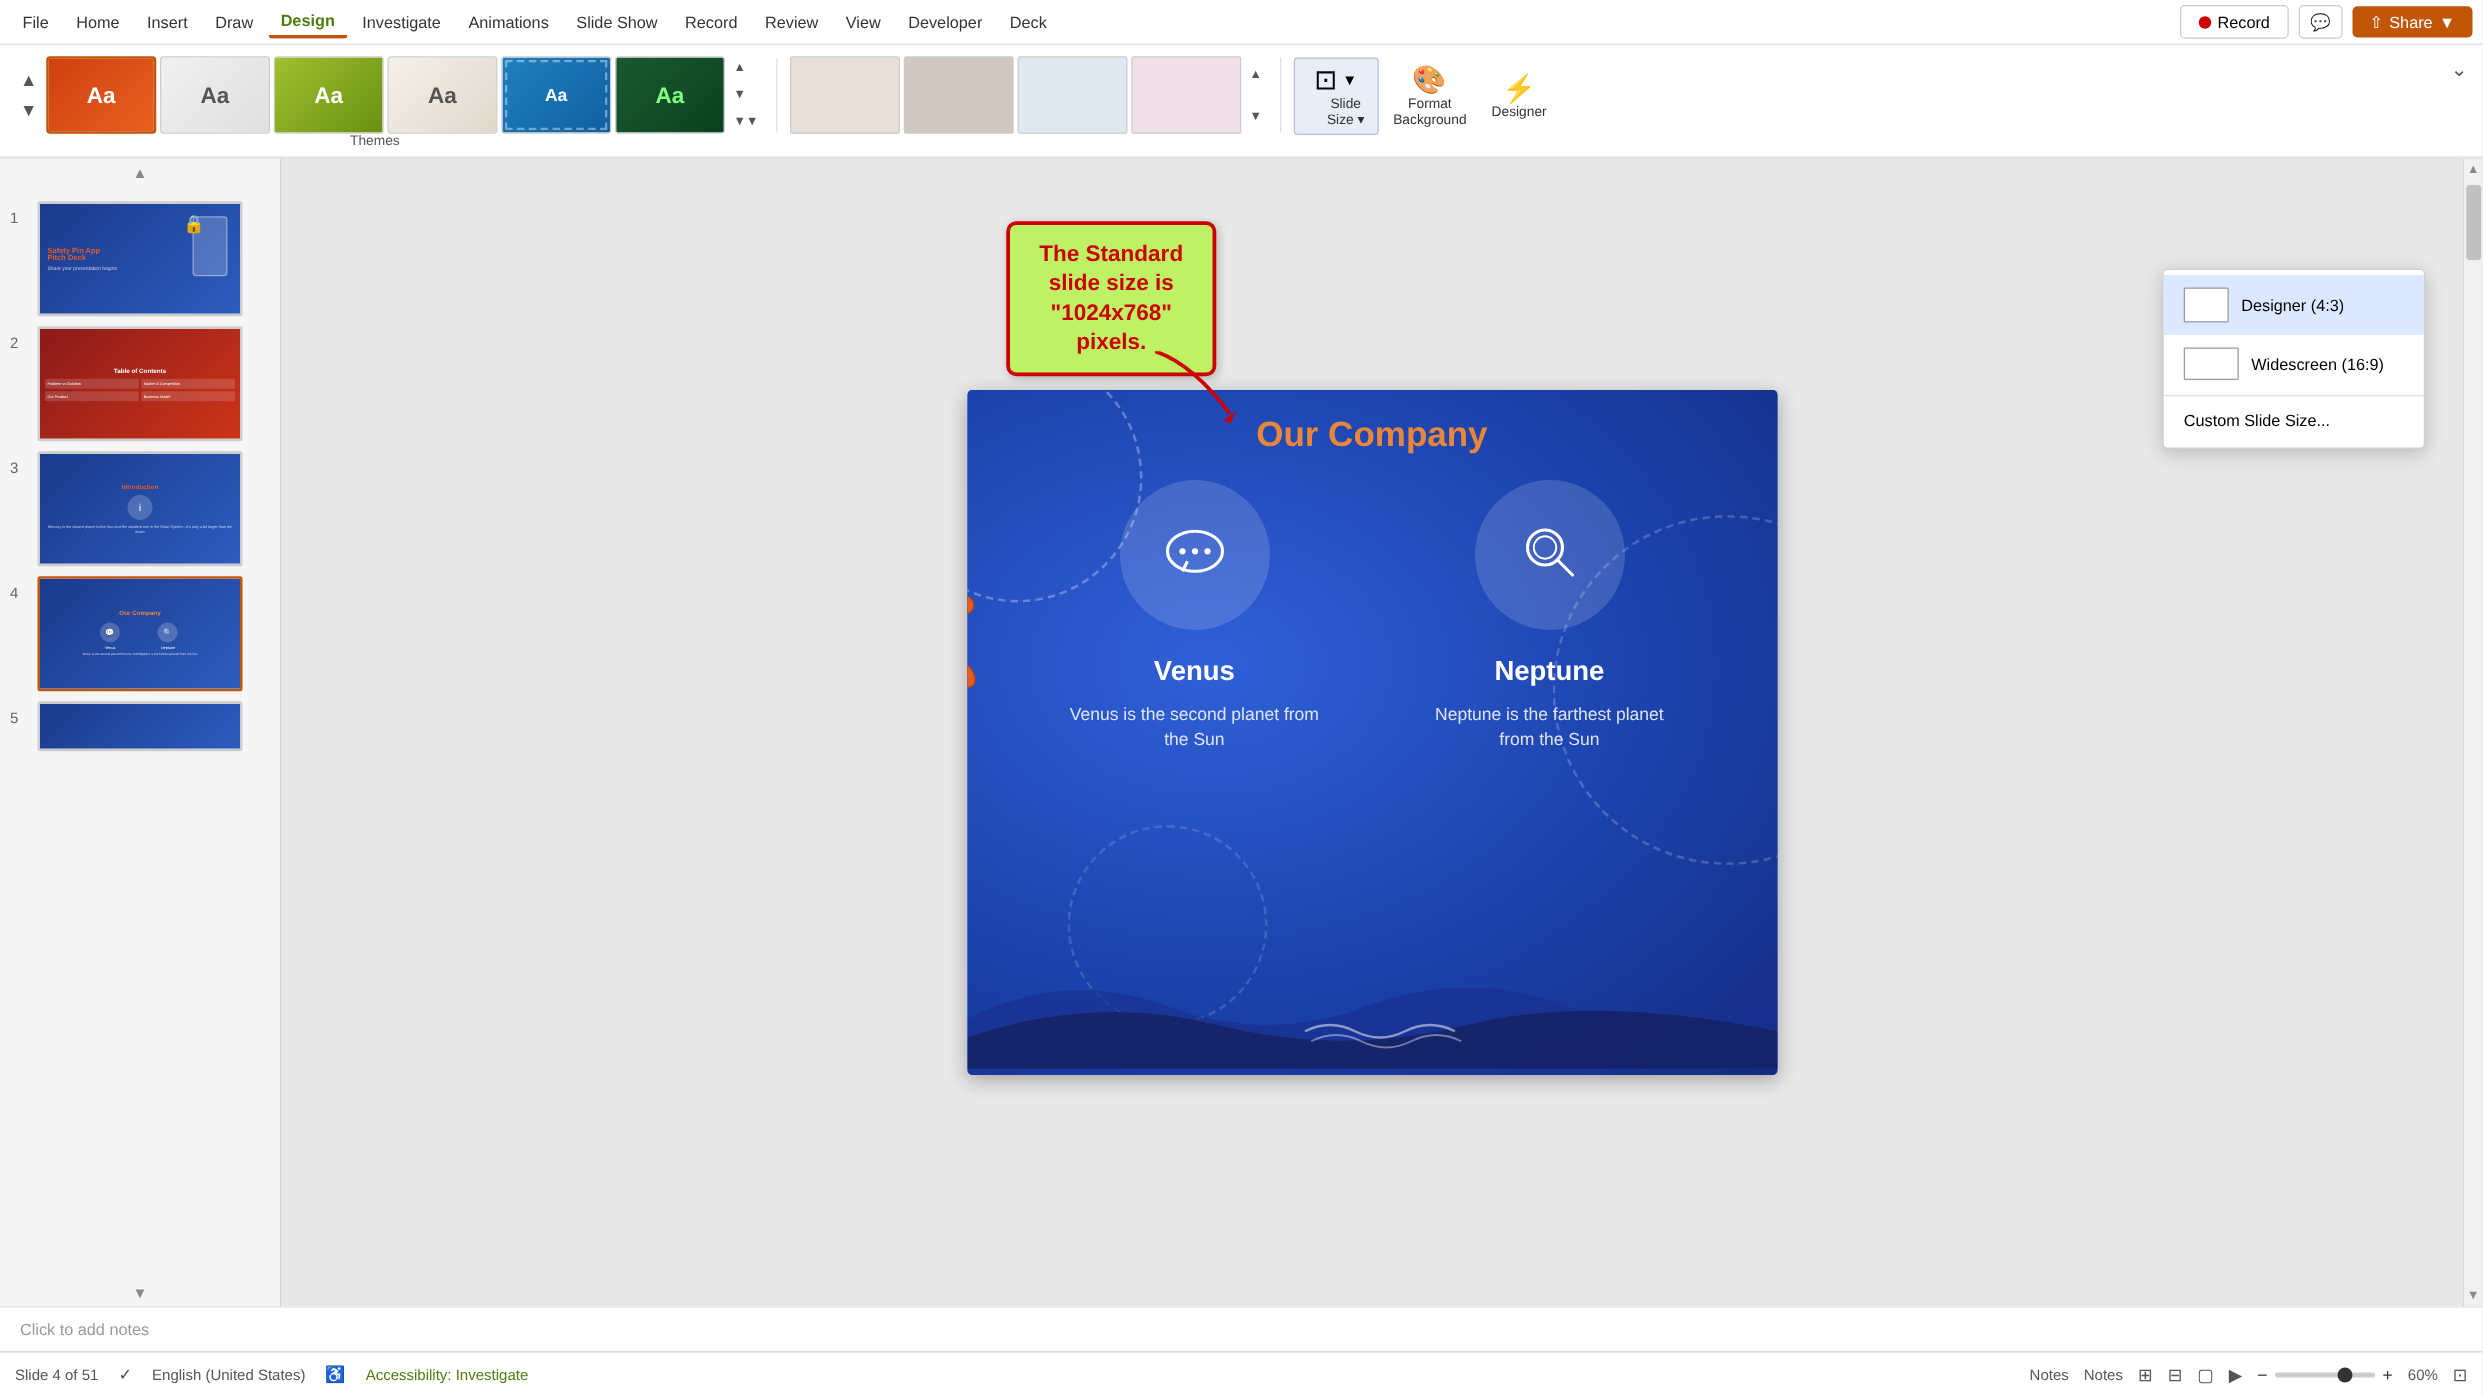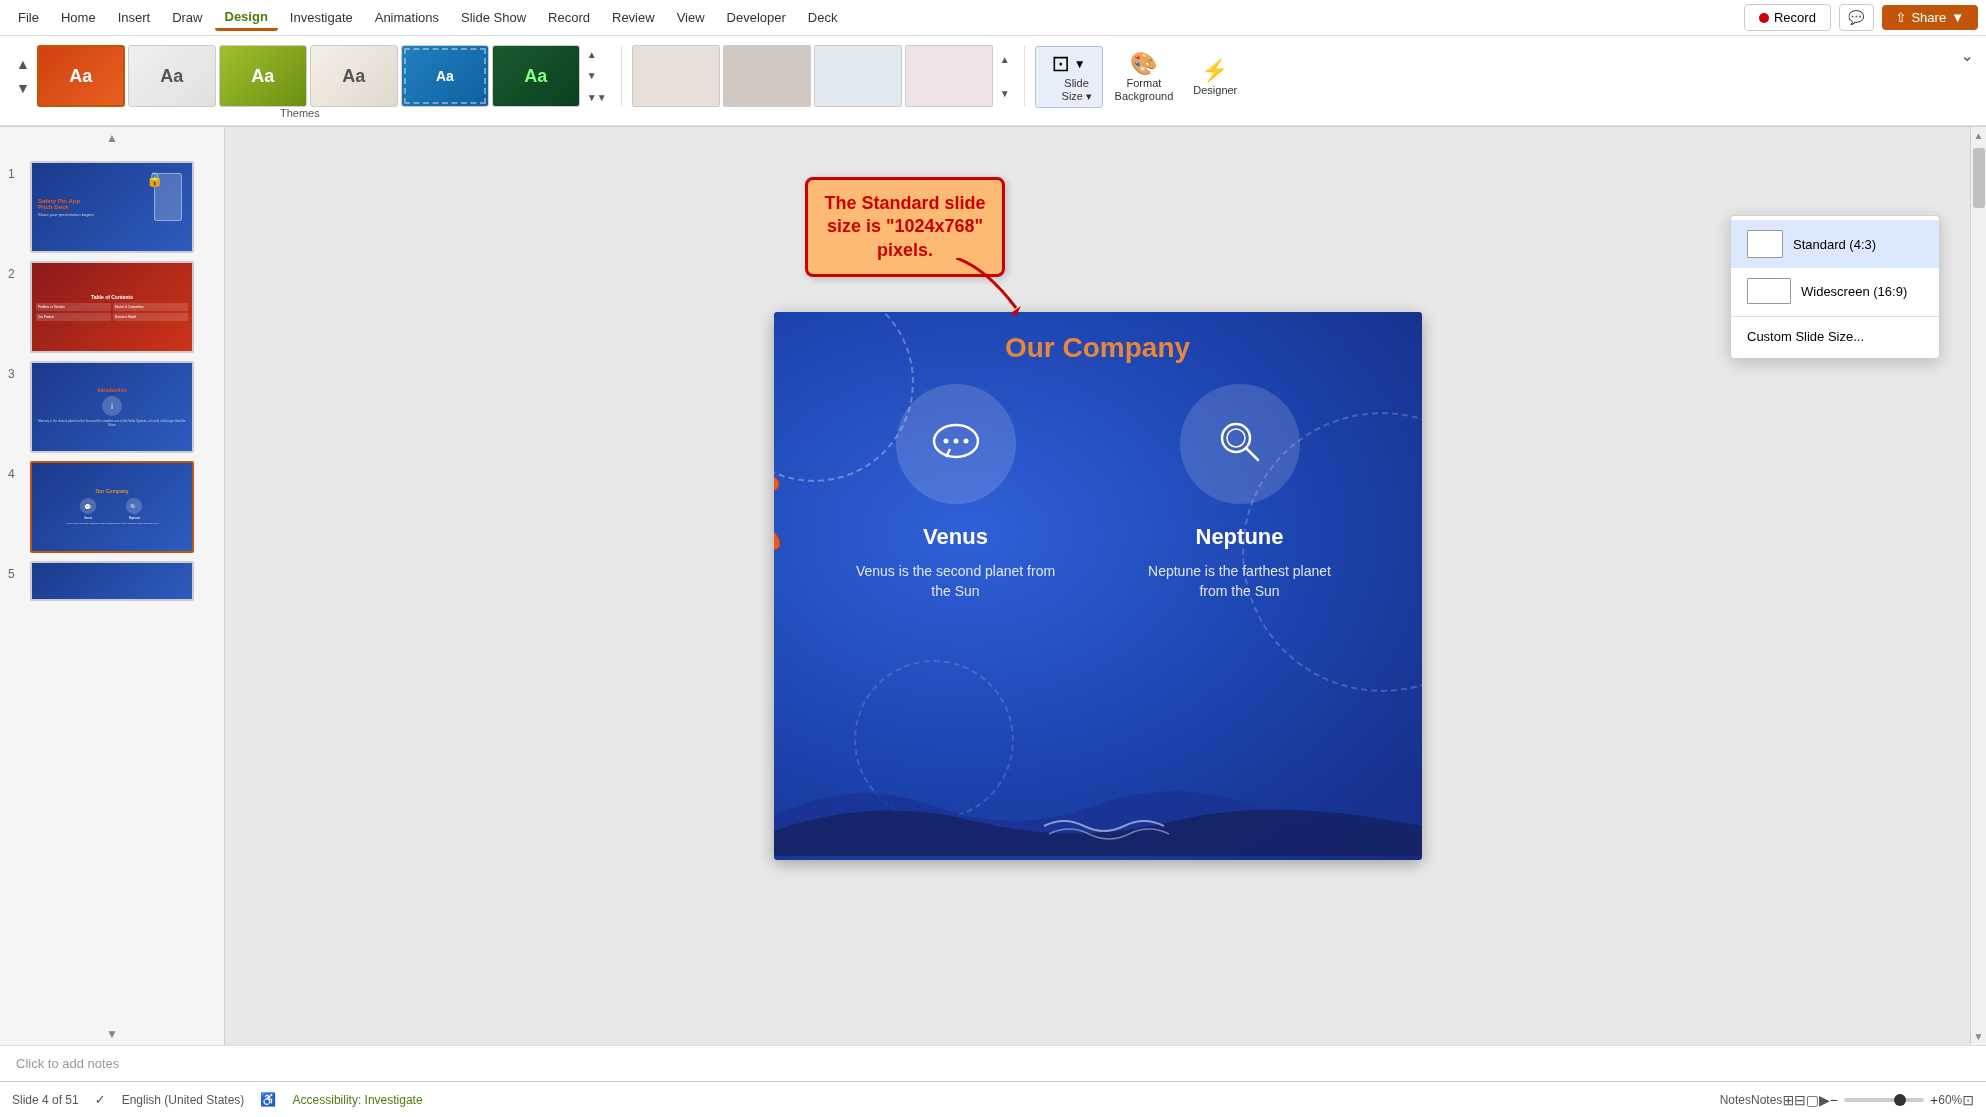--- a/index.html
+++ b/index.html
@@ -48,21 +48,21 @@
     .canvas-area { flex: 1; display: flex; align-items: center; justify-content: center; background: #e8e8e8; position: relative; overflow: hidden; }
 
     
     .slide-canvas { width: 648px; height: 560px; position: relative; background: #2d4fbd; border-radius: 4px; box-shadow: 0 4px 16px rgba(0,0,0,0.3); overflow: hidden; }
 
     
     .right-panel { width: 18px; background: #fff; border-left: 1px solid #d0d0d0; display: flex; flex-direction: column; align-items: center; }
 
     
     .status-bar { height: 36px; background: #fff; border-top: 1px solid #d0d0d0; display: flex; align-items: center; padding: 0 12px; gap: 16px; font-size: 12px; color: #555; flex-shrink: 0; }
-    .status-right { margin-left: auto; display: flex; align-items: center; }
+    .status-right { margin-left: auto; display: flex; align-items: center; gap: 12px; }
 
     
     .slide-size-dropdown { position: absolute; top: 155px; right: 10px; background: #fff; border: 1px solid #d0d0d0; border-radius: 4px; box-shadow: 0 4px 16px rgba(0,0,0,0.2); z-index: 100; width: 200px; padding: 4px 0; }
     .dropdown-item { padding: 10px 16px; font-size: 13px; cursor: pointer; display: flex; align-items: center; gap: 10px; }
     .dropdown-item.highlighted { background: #e8f0fe; }
     .dropdown-custom { padding: 10px 16px; font-size: 13px; cursor: pointer; text-align: center; }
 
     
     .annotation-box { position: absolute; top: 48px; left: 580px; background: #fff; border: 3px solid #cc0000; border-radius: 8px; padding: 12px 16px; width: 220px; text-align: center; box-shadow: 2px 2px 8px rgba(0,0,0,0.15); z-index: 200; }
     .annotation-text { font-size: 22px; font-weight: 700; color: #cc0000; line-height: 1.3; }
@@ -397,35 +397,35 @@
           <svg width="20" height="80" viewBox="0 0 20 80">
             <ellipse cx="10" cy="12" rx="7" ry="7" fill="#e85a20" stroke="#c04010" stroke-width="1"></ellipse>
             <rect x="8.5" y="18" width="3" height="40" rx="1.5" fill="#e85a20"></rect>
             <path d="M 10 58 Q 2 65 2 72 Q 2 78 10 78 Q 18 78 18 72 Q 18 65 10 58" fill="#e85a20" stroke="#c04010" stroke-width="1"></path>
           </svg>
         </div>
 
       </div>
     </div>
 
-    <div class="annotation-box" style="top:50px;right:280px;position:absolute;z-index:200;background:#fdba74;border:3px solid #cc0000;border-radius:8px;padding:12px 16px;width:200px;box-shadow:2px 2px 8px rgba(0,0,0,0.2);">
+    <div class="annotation-box" style="top:50px;right:280px;position:absolute;z-index:200;background:#bef264;border:3px solid #cc0000;border-radius:8px;padding:12px 16px;width:168px;box-shadow:2px 2px 8px rgba(0,0,0,0.2);">
       <div class="annotation-text" style="font-size:18px;font-weight:700;color:#cc0000;line-height:1.3;">The Standard slide size is "1024x768" pixels.</div>
 
       <div style="position:absolute;bottom:-48px;right:-24px;">
         <svg width="70" height="60" viewBox="0 0 70 60">
           <path d="M 0 0 Q 30 10 60 50" stroke="#cc0000" stroke-width="3" fill="none"></path>
           <polygon points="55,55 65,48 60,58" fill="#cc0000"></polygon>
         </svg>
       </div>
     </div>
 
     <div class="slide-size-dropdown" style="position:absolute;top:88px;right:30px;background:white;border:1px solid #d0d0d0;border-radius:4px;box-shadow:0 4px 16px rgba(0,0,0,0.2);z-index:150;width:210px;padding:4px 0;">
       <div class="dropdown-item highlighted" style="padding:10px 16px;font-size:13px;cursor:pointer;display:flex;align-items:center;gap:10px;background:#dce8ff;">
         <div style="width:36px;height:28px;border:1.5px solid #999;background:white;display:inline-block;flex-shrink:0;border-radius:1px;"></div>
-        <span>Standard (4:3)</span>
+        <span>Designer (4:3)</span>
       </div>
       <div class="dropdown-item" style="padding:10px 16px;font-size:13px;cursor:pointer;display:flex;align-items:center;gap:10px;">
         <div style="width:44px;height:26px;border:1.5px solid #999;background:white;display:inline-block;flex-shrink:0;border-radius:1px;"></div>
         <span>Widescreen (16:9)</span>
       </div>
       <div style="height:1px;background:#e0e0e0;margin:2px 0;"></div>
       <div class="dropdown-custom" style="padding:10px 16px;font-size:13px;cursor:pointer;text-align:left;">
         <span>Custom Slide Size...</span>
       </div>
     </div>

